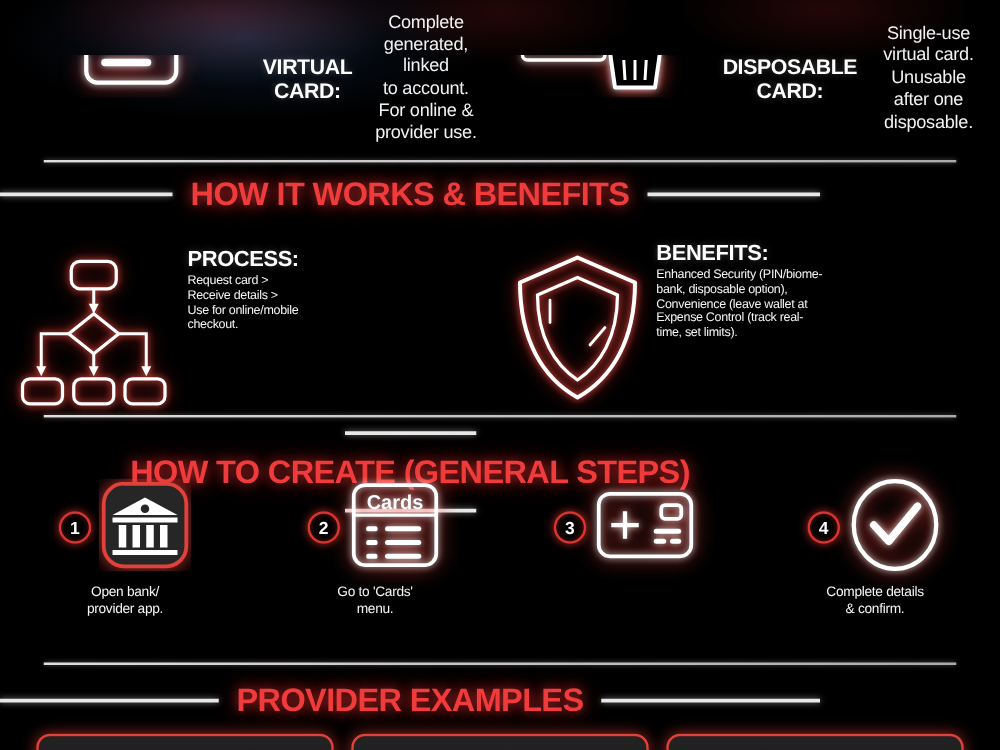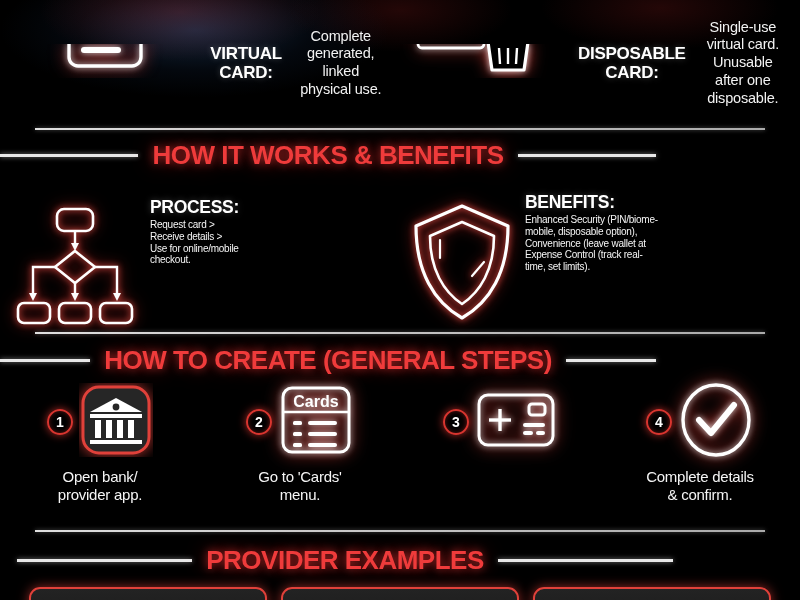--- a/index.html
+++ b/index.html
@@ -116,21 +116,21 @@
   .step-num {
     width:26px; height:26px; border-radius:50%;
     border:2px solid #d8352f;
     display:flex; align-items:center; justify-content:center;
     font-size:14px; font-weight:bold; color:#fff;
     box-shadow:0 0 8px rgba(216,53,47,0.8), inset 0 0 5px rgba(216,53,47,0.4);
     flex:none;
   }
   .step-cap {
     margin-top:6px;
-    font-size:15px; line-height:1.2; text-align:center; color:#f5f5f5;
+    font-size:11px; line-height:1.2; text-align:center; color:#f5f5f5;
     letter-spacing:-0.25px;
   }
 
   
   .prov-row {
     position:absolute; top:587px; left:0; width:800px; height:40px;
     display:flex; justify-content:center; gap:14px;
   }
   .prov-box {
     width:238px; height:40px;
@@ -154,21 +154,22 @@
     <div class="top-col">
       <div class="top-icon-wrap">
         <svg width="120" height="34" viewBox="0 0 120 34" class="neon-w">
           <rect x="24" y="-34" width="72" height="56" rx="9" ry="9" fill="none" stroke="#ffffff" stroke-width="3.4"></rect>
           <rect x="36" y="3" width="40" height="6" rx="3" fill="#ffffff"></rect>
         </svg>
       </div>
       <div class="card-title">VIRTUAL CARD:</div>
       <div class="card-desc">
         <span style="display: block;">Complete generated, linked</span>
-        <span style="display: block;">physical use.</span>
+        <span style="display: block;">to account. For online &amp;</span>
+        <span style="display: block;">provider use.</span>
       </div>
     </div>
 
 
     <div class="top-col">
       <div class="top-icon-wrap">
         <svg width="150" height="34" viewBox="0 0 150 34" class="neon-w">
           <rect x="4" y="-22" width="66" height="26" rx="4" fill="none" stroke="#ffffff" stroke-width="2.8"></rect>
           <path d="M74 -2 L114 -2 L110 26 L78 26 Z" fill="#000" stroke="#ffffff" stroke-width="3.2" stroke-linejoin="round"></path>
           <line x1="70" y1="-6" x2="118" y2="-6" stroke="#ffffff" stroke-width="3.2"></line>
@@ -230,32 +231,32 @@
           <path d="M52 6 L98 26 C98 72 80 102 52 118 C24 102 6 72 6 26 Z" fill="none" stroke="#ffffff" stroke-width="3.2" stroke-linejoin="round"></path>
           <path d="M52 22 L84 36 C84 70 70 92 52 104 C34 92 20 70 20 36 Z" fill="none" stroke="#ffffff" stroke-width="2.6" stroke-linejoin="round"></path>
           <path d="M30 40 L30 58" stroke="#ffffff" stroke-width="2.2" stroke-linecap="round"></path>
           <path d="M62 76 L74 62" stroke="#ffffff" stroke-width="2.2" stroke-linecap="round"></path>
         </svg>
       </div>
       <div class="wb-text">
         <div class="wb-head">BENEFITS:</div>
         <div class="wb-body">
           <span class="ln">Enhanced Security (PIN/biome-</span>
-          <span class="ln">mobile, disposable option),</span>
+          <span class="ln">bank, disposable option),</span>
           <span class="ln">Convenience (leave wallet at</span>
           <span class="ln">Expense Control (track real-</span>
           <span class="ln">time, set limits).</span>
         </div>
       </div>
     </div>
   </div>
 
   <div class="rule" style="top:332px; left:35px; width:730px;"></div>
 
-  <div class="sec-head" style="top:345px;">
+  <div class="sec-head" style="top:345px;flex-direction:column;">
     <div class="line" style="width:105px;"></div>
     <div class="txt">HOW TO CREATE (GENERAL STEPS)</div>
     <div class="line" style="width:105px;"></div>
   </div>
 
   <div class="steps">
 
     <div class="step">
       <div class="step-top">
         <div class="step-num">1</div>
@@ -331,21 +332,21 @@
       </div>
       <div class="step-cap">
         <span>Complete details</span><br>
         <span>&amp; confirm.</span>
       </div>
     </div>
   </div>
 
   <div class="rule" style="top:530px; left:35px; width:730px;"></div>
 
-  <div class="sec-head" style="top:545px;margin-left:17px;">
+  <div class="sec-head" style="top:545px;">
     <div class="line" style="width:195px;"></div>
     <div class="txt">PROVIDER EXAMPLES</div>
     <div class="line" style="width:195px;"></div>
   </div>
 
   <div class="prov-row">
     <div class="prov-box"></div>
     <div class="prov-box"></div>
     <div class="prov-box"></div>
   </div>

